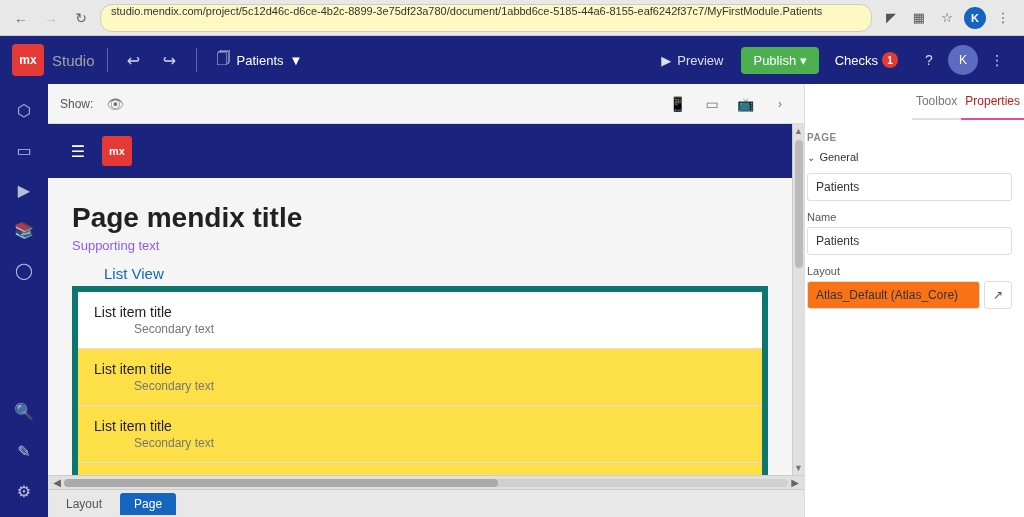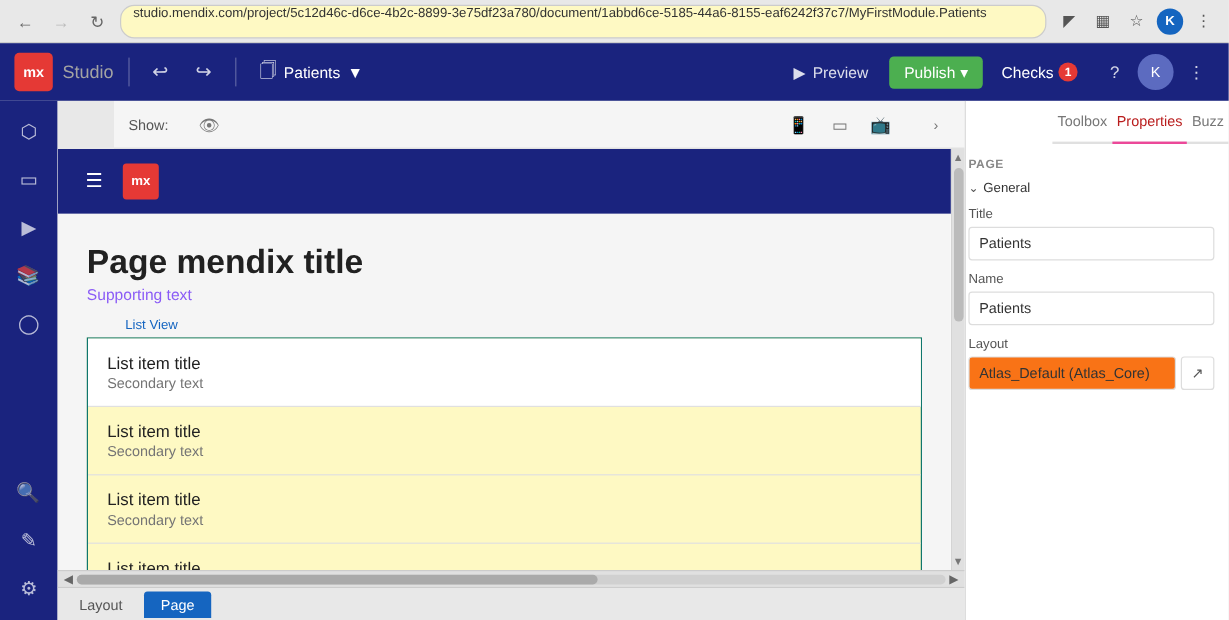--- a/index.html
+++ b/index.html
@@ -163,23 +163,22 @@
     }
 
     
     .show-bar {
       height: 40px;
       background: #f5f5f5;
       border-bottom: 1px solid #ddd;
       display: flex;
       align-items: center;
       padding: 0 12px;
-      gap: 20px;
+      gap: 8px;
       flex-shrink: 0;
-      margin-left: 47px;
     }
     .show-label { color: #555; font-size: 12px; }
     .show-bar-icons { display: flex; gap: 6px; align-items: center; }
     .show-icon-btn {
       background: none; border: none; cursor: pointer; color: #777;
       width: 28px; height: 28px; display: flex; align-items: center; justify-content: center;
       border-radius: 4px; font-size: 14px;
     }
     .show-bar-spacer { flex: 1; }
     .device-icons { display: flex; gap: 6px; align-items: center; }
@@ -235,44 +234,45 @@
       font-weight: bold;
       color: #212121;
       margin-bottom: 4px;
     }
     .page-supporting {
       font-size: 13px;
       color: #8b5cf6;
       margin-bottom: 12px;
     }
     .list-view-label {
-      font-size: 11px;
+      font-size: 15px;
       color: #1565c0;
       margin-bottom: 4px;
       padding-left: 32px;
     }
     .list-container {
-      border: 1px solid #0f766e;
-      background: #fef9c3;
+      border: 6px solid #0f766e;
+      background: #fde047;
     }
     .list-item {
       padding: 12px 16px;
       border-bottom: 1px solid #e0e0e0;
       cursor: pointer;
     }
     .list-item:last-child { border-bottom: none; }
     .list-item-title {
       font-size: 14px;
       font-weight: 500;
       color: #212121;
       margin-bottom: 2px;
     }
     .list-item-secondary {
       font-size: 12px;
       color: #757575;
+      margin-left: 40px;
     }
 
     
     .canvas-scrollbar {
       height: 14px;
       background: #e0e0e0;
       border-top: 1px solid #ccc;
       display: flex;
       align-items: center;
       padding: 0 2px;
@@ -621,32 +621,30 @@
       <button class="bottom-tab">Layout</button>
           <button class="bottom-tab active">Page</button>
         </div>
     </div>
 
     <div class="right-panel">
       <div class="right-panel-tabs">
 
       <button class="right-panel-tab">Toolbox</button>
           <button class="right-panel-tab active">Properties</button>
-          <button class="right-panel-tab">Buzz</button>
         </div>
       <div class="right-panel-body">
         <div class="panel-section-label">PAGE</div>
         <div class="panel-subsection">
           <span class="panel-chevron">⌄</span>
           <span class="panel-subsection-label">General</span>
         </div>
 
         <div id="panel-fields">
             <div class="panel-field">
-    <div class="panel-field-label">Title</div>
     <input type="text" class="panel-input" value="Patients" style="">
   </div>
             <div class="panel-field">
     <div class="panel-field-label">Name</div>
     <input type="text" class="panel-input" value="Patients" style="">
   </div>
           </div>
         <div class="panel-field">
           <div class="panel-field-label">Layout</div>
           <div class="panel-layout-row">

